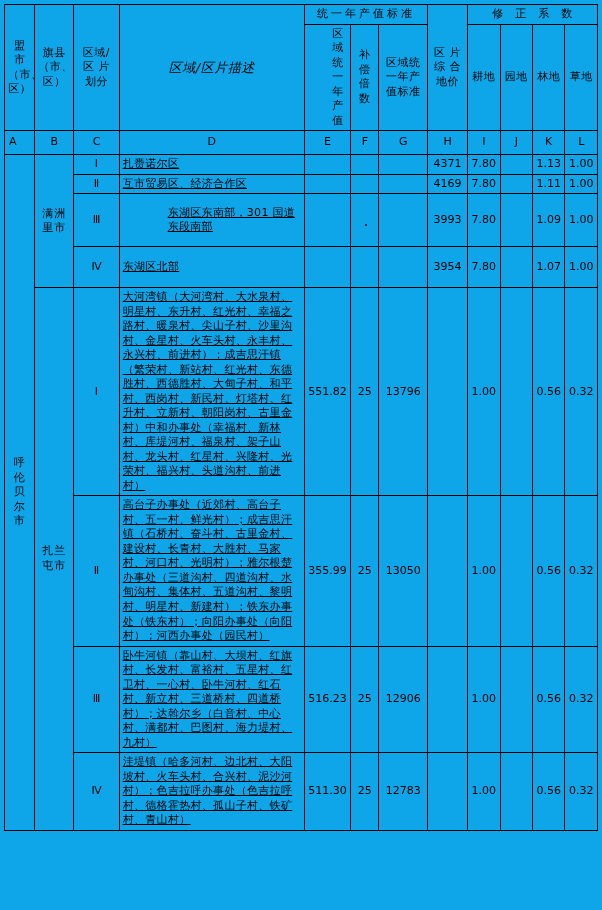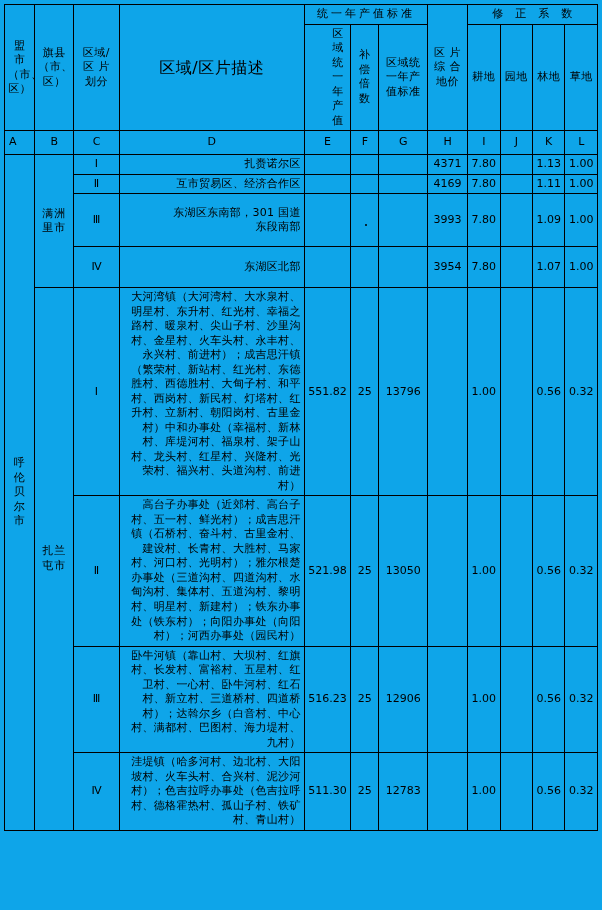--- a/index.html
+++ b/index.html
@@ -44,24 +44,25 @@
     line-height:1.25;
   }
   .letters td{
     text-align:center;
     font-size:11px;
     height:19px;
   }
   .num{ text-align:center; }
   .ctr{ text-align:center; }
   .desc{
-    text-align:right;
+    text-align:left;
     font-size:11px;
     line-height:1.55;
     letter-spacing:0.3px;
+    text-decoration:underline;
   }
   .vtext{
     text-align:center;
     font-size:12px;
     line-height:1.6;
     letter-spacing:1px;
   }
   .vtall{
     text-align:center;
     font-size:12px;
@@ -96,21 +97,21 @@
     <col style="width:30px">
     <col style="width:30px">
     <col style="width:30px">
   </colgroup>
 
   <tbody>
         <tr class="hdr">
     <td rowspan="2" class="vert" style="word-break: break-all;">盟 市（市、区）</td>
     <td rowspan="2" class="vert" style="word-break: break-all;">旗县（市、区）</td>
     <td rowspan="2" class="vert" style="word-break: break-all;">区域/区 片划分</td>
-    <td rowspan="2" class="ctr" style="font-size:16px;">区域/区片描述</td>
+    <td rowspan="2" class="ctr" style="font-size:13px;font-style:italic;">区域/区片描述</td>
     <td colspan="3" class="ctr spaced">统一年产值标准</td>
     <td rowspan="2" class="vert">区 片 综 合 地价</td>
     <td colspan="4" class="ctr">修　正　系　数</td>
   </tr>
   <tr class="hdr">
     <td class="vert" style="word-break: break-all; padding-left: 24px;">区域统一 年产值</td>
     <td class="vert" style="word-break: break-all;">补偿 倍数</td>
     <td class="vert">区域统 一年产 值标准</td>
     <td class="vert" style="word-break: break-all;">耕地</td>
     <td class="vert" style="word-break: break-all;">园地</td>
@@ -199,21 +200,21 @@
     <td class="num"></td>
     <td class="num">1.00</td>
     <td class="num"></td>
     <td class="num">0.56</td>
     <td class="num">0.32</td>
   </tr>
 
   <tr>
     <td class="roman">Ⅱ</td>
     <td class="desc">高台子办事处（近郊村、高台子村、五一村、鲜光村）；成吉思汗镇（石桥村、奋斗村、古里金村、建设村、长青村、大胜村、马家村、河口村、光明村）；雅尔根楚办事处（三道沟村、四道沟村、水甸沟村、集体村、五道沟村、黎明村、明星村、新建村）；铁东办事处（铁东村）；向阳办事处（向阳村）；河西办事处（园民村）</td>
-    <td class="num">521.98</td>
+    <td class="num">355.99</td>
     <td class="num">25</td>
     <td class="num">13050</td>
     <td class="num"></td>
     <td class="num">1.00</td>
     <td class="num"></td>
     <td class="num">0.56</td>
     <td class="num">0.32</td>
   </tr>
 
   <tr>

